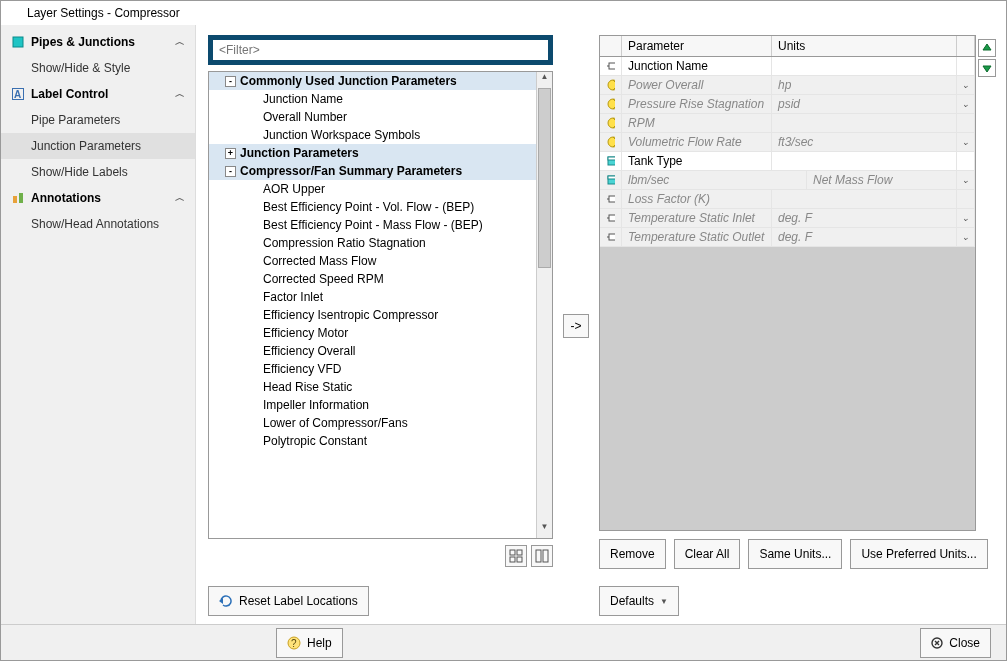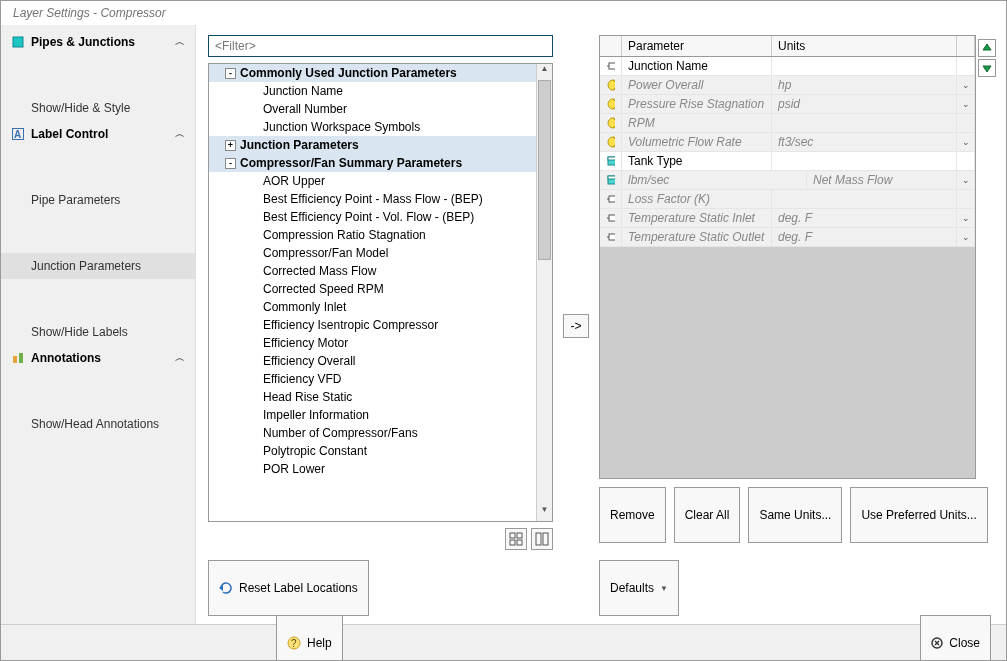--- a/index.html
+++ b/index.html
@@ -1,40 +1,40 @@
 <!DOCTYPE html>
 <html><head>
 <meta charset="utf-8">
 <style>
 * { box-sizing: border-box; margin: 0; padding: 0; }
 body { font-family: "Segoe UI", Tahoma, sans-serif; font-size: 12px; background: #fff; width: 1007px; height: 661px; overflow: hidden; border: 1px solid #999; display: flex; flex-direction: column; }
-.titlebar { padding: 5px 12px; font-size: 12px; color: #737373; background: #fff; font-style: italic; }
+.titlebar { padding: 5px 26px; font-size: 12px; color: #000000; background: #fff; }
 .main { display: flex; flex: 1; overflow: hidden; }
 .sidebar { width: 195px; background: #f0f0f0; border-right: 1px solid #ddd; padding-top: 4px; }
 .section-header { display: flex; align-items: center; padding: 6px 10px; font-weight: 600; cursor: pointer; }
 .section-header .chev { margin-left: auto; color: #666; font-size: 10px; }
 .section-header .sicon { width: 14px; height: 14px; margin-right: 6px; display: inline-flex; align-items: center; justify-content: center; }
-.section-item { padding: 6px 25px 6px 30px; color: #333; cursor: pointer; margin-top: 40px; }
+.section-item { padding: 6px 25px 6px 30px; color: #333; cursor: pointer; }
 .section-item.selected { background: #e0e0e0; }
 .center { flex: 1; display: flex; padding: 10px 8px 8px 12px; gap: 8px; overflow: hidden; }
 .left-pane { width: 345px; display: flex; flex-direction: column; }
-.filter-box { border: 1px solid #0c4a6e; padding: 3px 6px; color: #888; background: #fff; font-size: 12px; width: 100%; }
+.filter-box { border: 5px solid #0c4a6e; padding: 3px 6px; color: #888; background: #fff; font-size: 12px; width: 100%; }
 .tree-wrap { border: 1px solid #999; margin-top: 6px; flex: 1; overflow: hidden; display: flex; }
 .tree { flex: 1; overflow-y: auto; }
 .tree-row { padding: 2px 4px; display: flex; align-items: center; }
 .tree-row.group { background: #d9e6f2; font-weight: 600; }
 .tree-row .exp { width: 11px; height: 11px; border: 1px solid #888; font-size: 9px; line-height: 9px; text-align: center; margin-right: 4px; background: #fff; cursor: pointer; }
 .tree-row .indent { display: inline-block; }
 .tree-scroll { width: 16px; background: #f0f0f0; border-left: 1px solid #ccc; position: relative; }
 .tree-scroll .up, .tree-scroll .down { height: 16px; text-align: center; font-size: 8px; color: #555; }
 .tree-scroll .thumb { position: absolute; top: 16px; left: 1px; right: 1px; height: 180px; background: #cdcdcd; border: 1px solid #aaa; }
 .small-btns { display: flex; justify-content: flex-end; gap: 4px; margin-top: 6px; }
 .icon-btn { width: 22px; height: 22px; border: 1px solid #999; background: #f8f8f8; display: inline-flex; align-items: center; justify-content: center; cursor: pointer; font-size: 12px; }
-.reset-row { margin-top: 10px; text-decoration: underline; }
-.btn { border: 1px solid #999; background: #f8f8f8; padding: 20px 10px; cursor: pointer; font-size: 12px; display: inline-flex; align-items: center; gap: 6px; }
+.reset-row { margin-top: 19px; text-decoration: underline; }
+.btn { border: 1px solid #999; background: #f8f8f8; padding: 7px 10px; cursor: pointer; font-size: 12px; display: inline-flex; align-items: center; gap: 6px; }
 .mid-col { display: flex; flex-direction: column; justify-content: center; width: 30px; align-items: center; }
 .right-pane { flex: 1; display: flex; flex-direction: column; }
 .table-wrap { border: 1px solid #999; flex: 1; display: flex; }
 .right-scroll { width: 22px; display: flex; flex-direction: column; align-items: center; padding-top: 4px; gap: 2px; }
 .arrow-btn { width: 18px; height: 18px; border: 1px solid #999; display: flex; align-items: center; justify-content: center; cursor: pointer; background: #fff; }
 .table { flex: 1; display: flex; flex-direction: column; }
 .thead { display: flex; border-bottom: 1px solid #999; background: #f7f7f7; }
 .thead .cell { padding: 3px 6px; border-right: 1px solid #ccc; }
 .cell.icon-col { width: 22px; flex-shrink: 0; display: flex; align-items: center; justify-content: center; }
 .cell.param-col { width: 150px; flex-shrink: 0; }
@@ -127,45 +127,41 @@
               <span class="indent" style="width:12px"></span>
               <span class="exp">-</span>
               <span>Compressor/Fan Summary Parameters</span>
             </div>
             <div class="tree-row">
               <span class="indent" style="width:50px"></span>
               <span>AOR Upper</span>
             </div>
             <div class="tree-row">
               <span class="indent" style="width:50px"></span>
+              <span>Best Efficiency Point - Vol. Flow - (BEP)</span>
+            </div>
+            <div class="tree-row">
+              <span class="indent" style="width:50px"></span>
               <span>Best Efficiency Point - Mass Flow - (BEP)</span>
             </div>
             <div class="tree-row">
               <span class="indent" style="width:50px"></span>
-              <span>Best Efficiency Point - Vol. Flow - (BEP)</span>
-            </div>
-            <div class="tree-row">
-              <span class="indent" style="width:50px"></span>
               <span>Compression Ratio Stagnation</span>
             </div>
             <div class="tree-row">
               <span class="indent" style="width:50px"></span>
-              <span>Compressor/Fan Model</span>
-            </div>
-            <div class="tree-row">
-              <span class="indent" style="width:50px"></span>
               <span>Corrected Mass Flow</span>
             </div>
             <div class="tree-row">
               <span class="indent" style="width:50px"></span>
               <span>Corrected Speed RPM</span>
             </div>
             <div class="tree-row">
               <span class="indent" style="width:50px"></span>
-              <span>Commonly Inlet</span>
+              <span>Factor Inlet</span>
             </div>
             <div class="tree-row">
               <span class="indent" style="width:50px"></span>
               <span>Efficiency Isentropic Compressor</span>
             </div>
             <div class="tree-row">
               <span class="indent" style="width:50px"></span>
               <span>Efficiency Motor</span>
             </div>
             <div class="tree-row">
@@ -179,29 +175,25 @@
             <div class="tree-row">
               <span class="indent" style="width:50px"></span>
               <span>Head Rise Static</span>
             </div>
             <div class="tree-row">
               <span class="indent" style="width:50px"></span>
               <span>Impeller Information</span>
             </div>
             <div class="tree-row">
               <span class="indent" style="width:50px"></span>
-              <span>Number of Compressor/Fans</span>
+              <span>Lower of Compressor/Fans</span>
             </div>
             <div class="tree-row">
               <span class="indent" style="width:50px"></span>
               <span>Polytropic Constant</span>
-            </div>
-            <div class="tree-row">
-              <span class="indent" style="width:50px"></span>
-              <span>POR Lower</span>
             </div>
           </div>
         <div class="tree-scroll">
           <div class="up">▲</div>
           <div class="thumb"></div>
           <div class="down" style="position:absolute;bottom:0;left:0;right:0">▼</div>
         </div>
       </div>
       <div class="small-btns">
         <span class="icon-btn">

